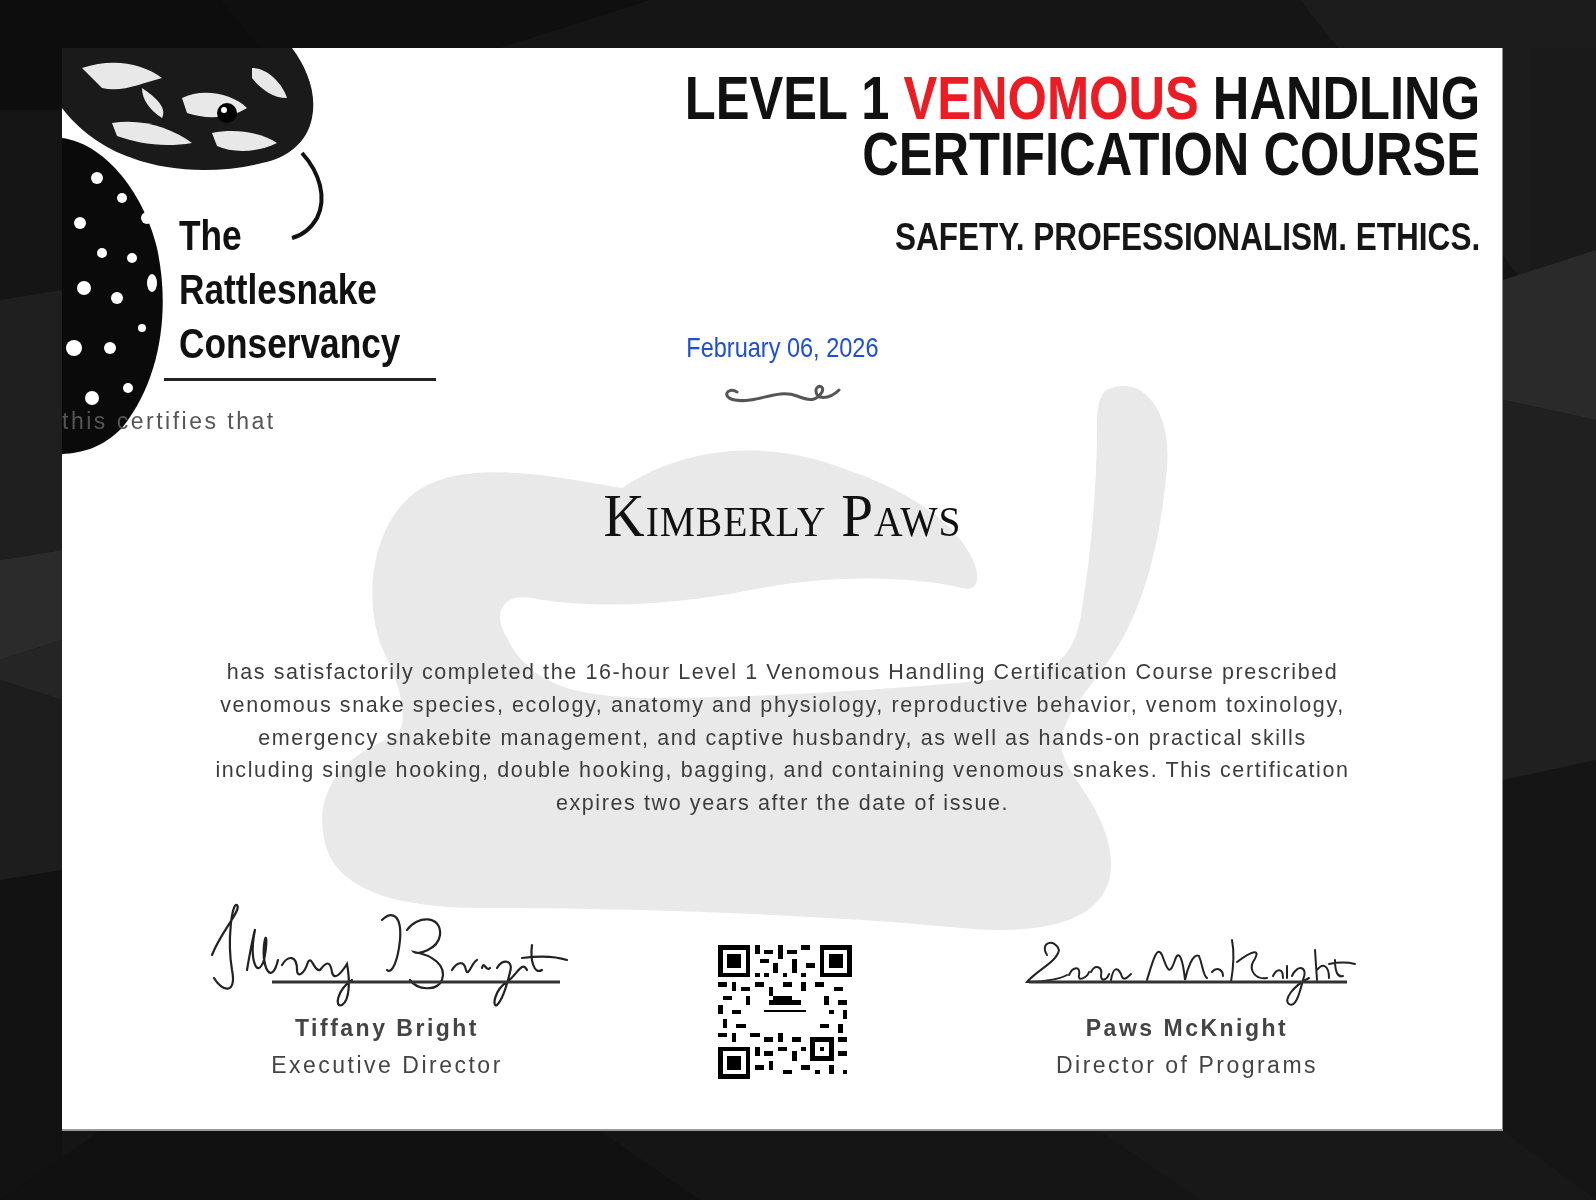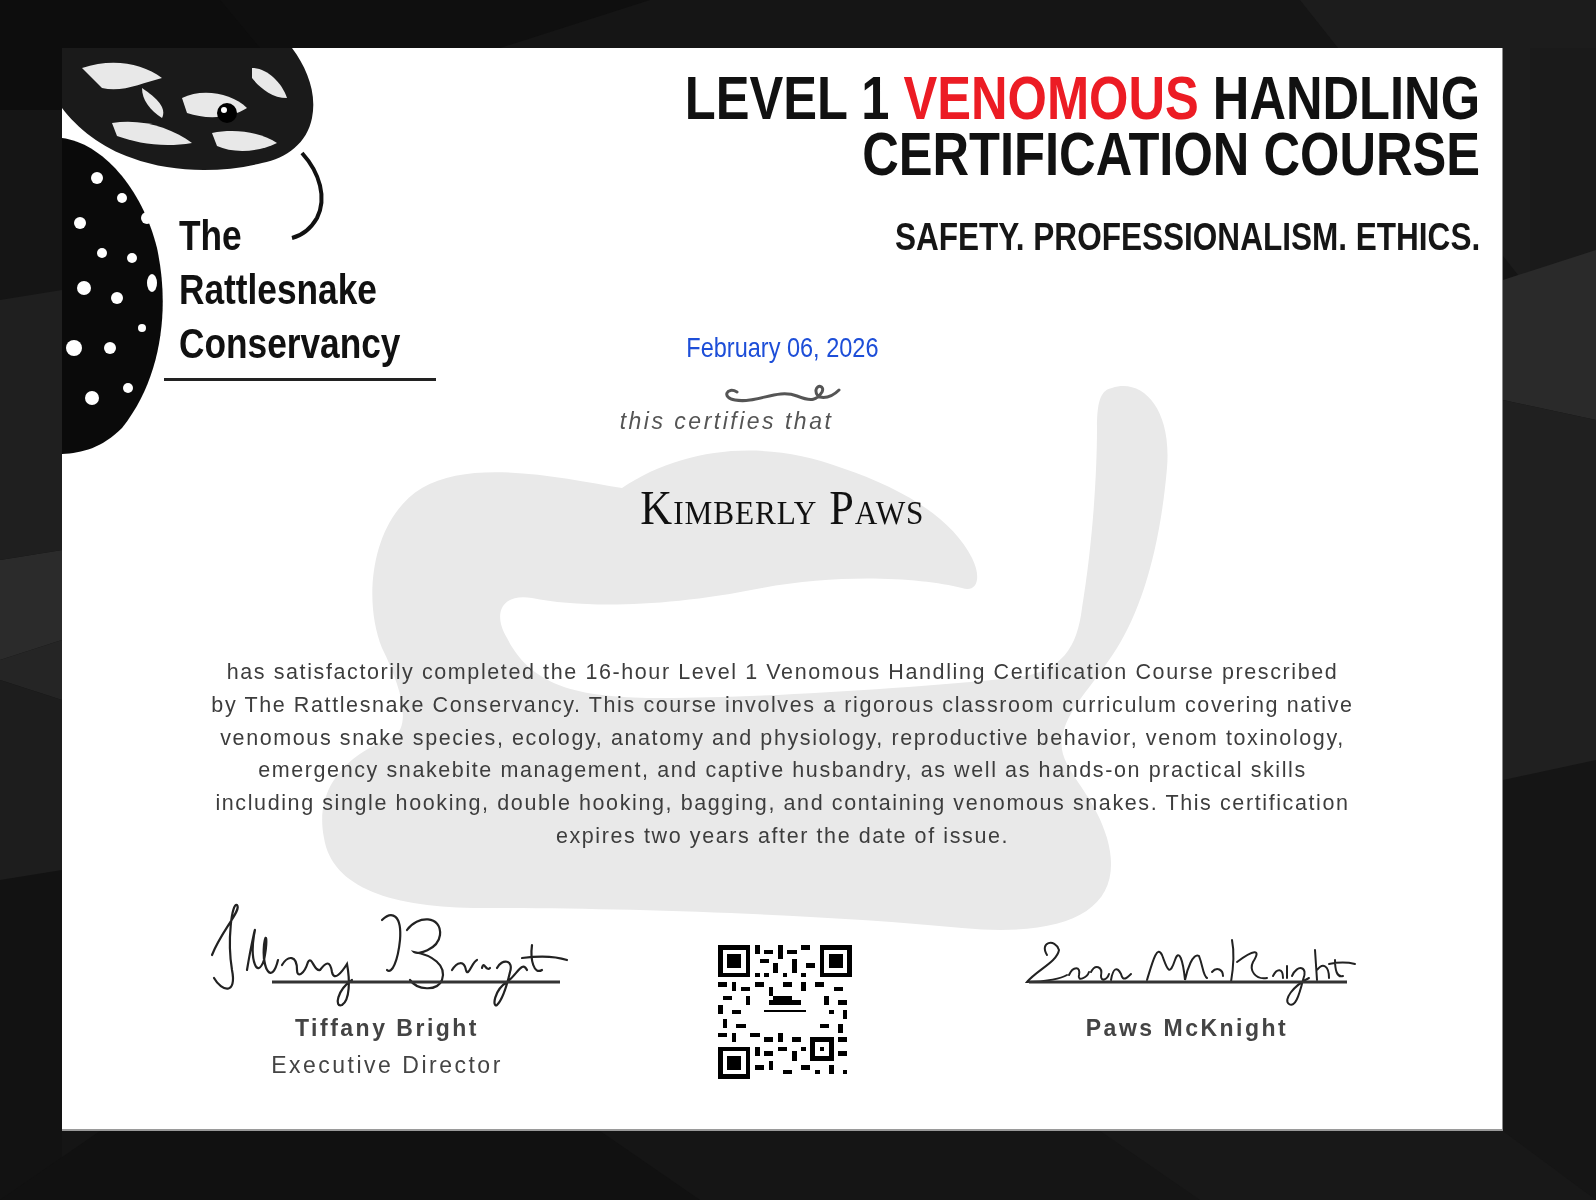--- a/index.html
+++ b/index.html
@@ -69,33 +69,32 @@
       padding-right: 0;
       text-align: center;
       font-family: "Liberation Sans", sans-serif;
       font-size: 28px;
       color: #1d4ed8;
     }
     .date span { display: inline-block; transform: scaleX(0.84); margin-left: 0px; }
     .flourish { position: absolute; left: 655px; top: 330px; width: 130px; height: 30px; }
     .certifies {
       position: absolute; left: 0; width: 1329px; top: 360px;
-      text-align: center;
-      font-family: "Liberation Sans", sans-serif;
-      font-style: italic;
+      text-align: left;
+      font-family: "Liberation Sans", sans-serif;
       font-size: 23px;
       letter-spacing: 2.5px;
       color: #555;
       padding-left: 0px;
     }
     .recipient {
       position: absolute; left: 0; width: 1441px; top: 432px;
       text-align: center;
       font-family: "Liberation Serif", serif;
-      font-size: 48px;
+      font-size: 62px;
       font-variant: small-caps;
       letter-spacing: 1px;
       color: #111;
     }
     .recipient span { display: inline-block; transform: scaleX(0.92); }
 
     .body-text {
       position: absolute; left: 50px; width: 1341px; top: 608px;
       text-align: center;
       font-family: Liberation Sans, sans-serif;
@@ -216,21 +215,20 @@
 
   <svg class="flourish" viewBox="0 0 130 30">
     <path d="M20,14 C10,8 4,20 18,22 C40,26 60,10 80,18 C95,24 100,22 105,14 C108,8 100,6 99,12 C98,22 112,22 122,12" fill="none" stroke="#555" stroke-width="3" stroke-linecap="round"></path>
   </svg>
   <div class="certifies">this certifies that</div>
 
   <div class="recipient"><span>Kimberly Paws</span></div>
 
   <div class="body-text">
     <span>has satisfactorily completed the 16-hour Level 1 Venomous Handling Certification Course prescribed</span>
-    <span>by The Rattlesnake Conservancy. This course involves a rigorous classroom curriculum covering native</span>
     <span>venomous snake species, ecology, anatomy and physiology, reproductive behavior, venom toxinology,</span>
     <span>emergency snakebite management, and captive husbandry, as well as hands-on practical skills</span>
     <span>including single hooking, double hooking, bagging, and containing venomous snakes. This certification</span>
     <span>expires two years after the date of issue.</span>
   </div>
 
   <div class="sig-block" style="left:140px; top:852px; width:370px;">
     <div class="sig" style="height:110px;">
       <svg width="370" height="110" viewBox="0 0 370 110">
         <g fill="none" stroke="#222" stroke-width="2.2" stroke-linecap="round">
@@ -337,15 +335,16 @@
           <path d="M130,80 C136,60 140,45 145,55 C150,68 152,78 158,60 C162,48 166,60 168,80 C170,70 176,52 182,56 C186,66 186,76 190,78"></path>
           <path d="M195,72 C200,66 206,70 206,76"></path>
           <path d="M215,40 C218,55 216,70 214,82 M220,62 C236,50 245,48 236,62 C232,70 238,80 250,78"></path>
           <path d="M256,76 C260,68 266,68 266,78 M270,66 L270,78 M275,76 C280,64 292,66 286,80 C282,96 278,108 272,104 C266,100 276,86 292,78"></path>
           <path d="M298,50 L300,80 M300,70 C306,62 312,66 312,78 M318,60 C318,70 320,78 326,76 M312,64 C322,62 330,62 338,64"></path>
         </g>
         <line x1="12" y1="82" x2="330" y2="82" stroke="#333" stroke-width="3"></line>
       </svg>
     </div>
     <div class="sig-name">Paws McKnight</div>
+    <div class="sig-title">Director of Programs</div>
   </div>
 
 </div>
 
 </body></html>

